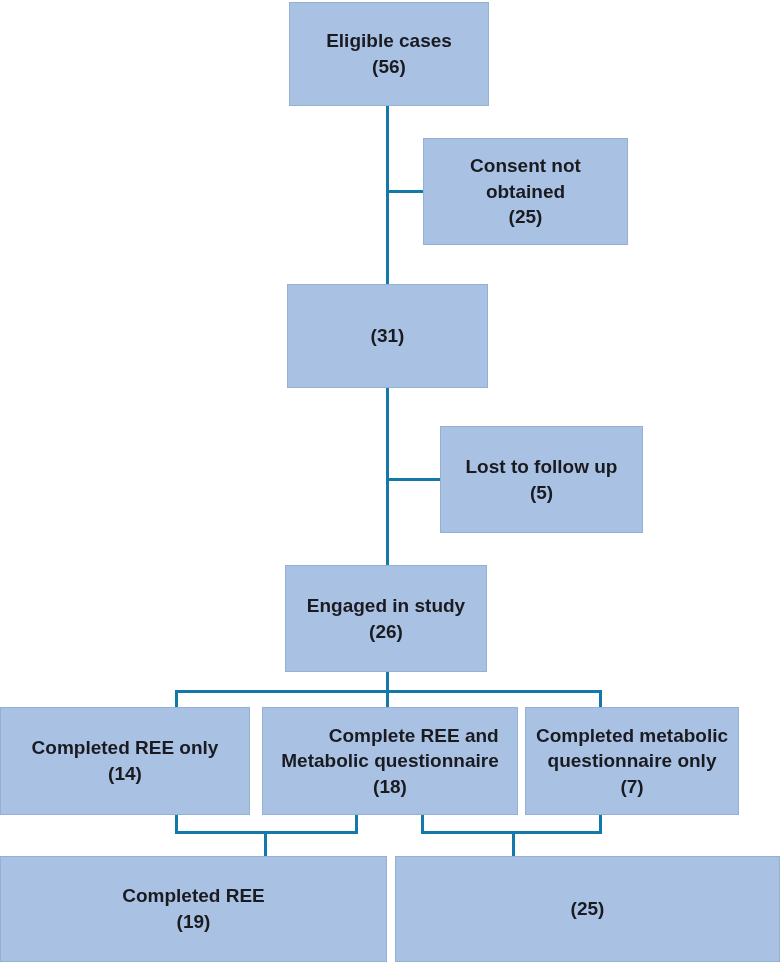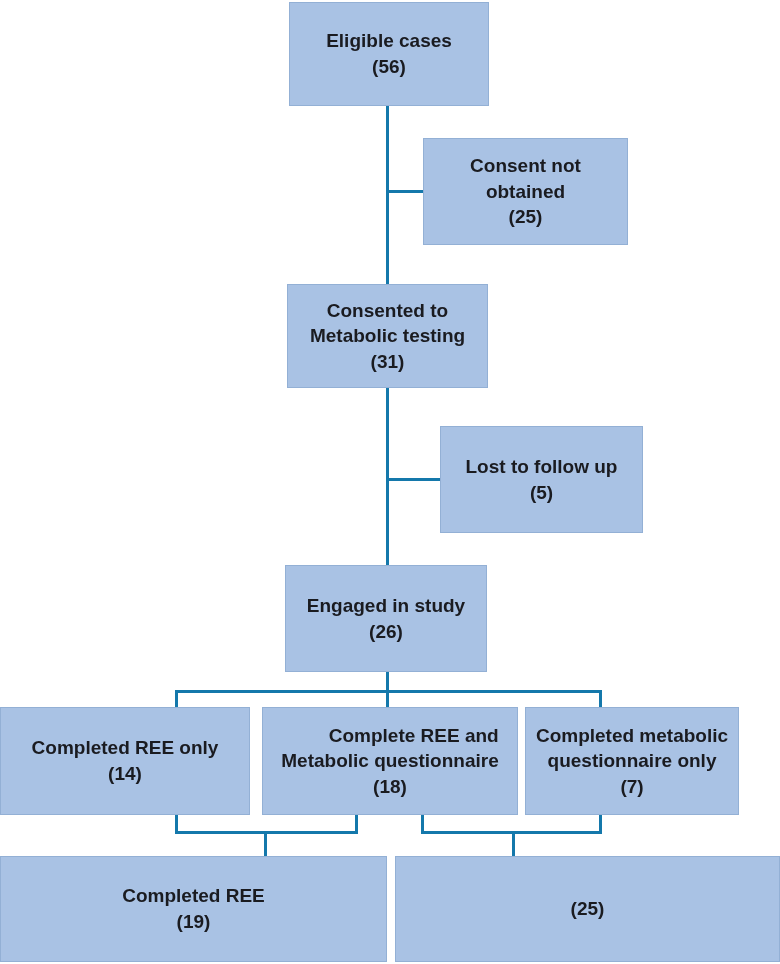--- a/index.html
+++ b/index.html
@@ -95,22 +95,20 @@
     <span class="cnt">(56)</span>
   </div>
 
   <div class="flow-box" id="bx-consent">
     <span class="lbl">Consent not
 obtained</span>
     <span class="cnt">(25)</span>
   </div>
 
   <div class="flow-box" id="bx-consented">
-    <span class="lbl">Consented to
-Metabolic testing</span>
     <span class="cnt">(31)</span>
   </div>
 
   <div class="flow-box" id="bx-lost">
     <span class="lbl">Lost to follow up</span>
     <span class="cnt">(5)</span>
   </div>
 
   <div class="flow-box" id="bx-engaged">
     <span class="lbl">Engaged in study</span>

